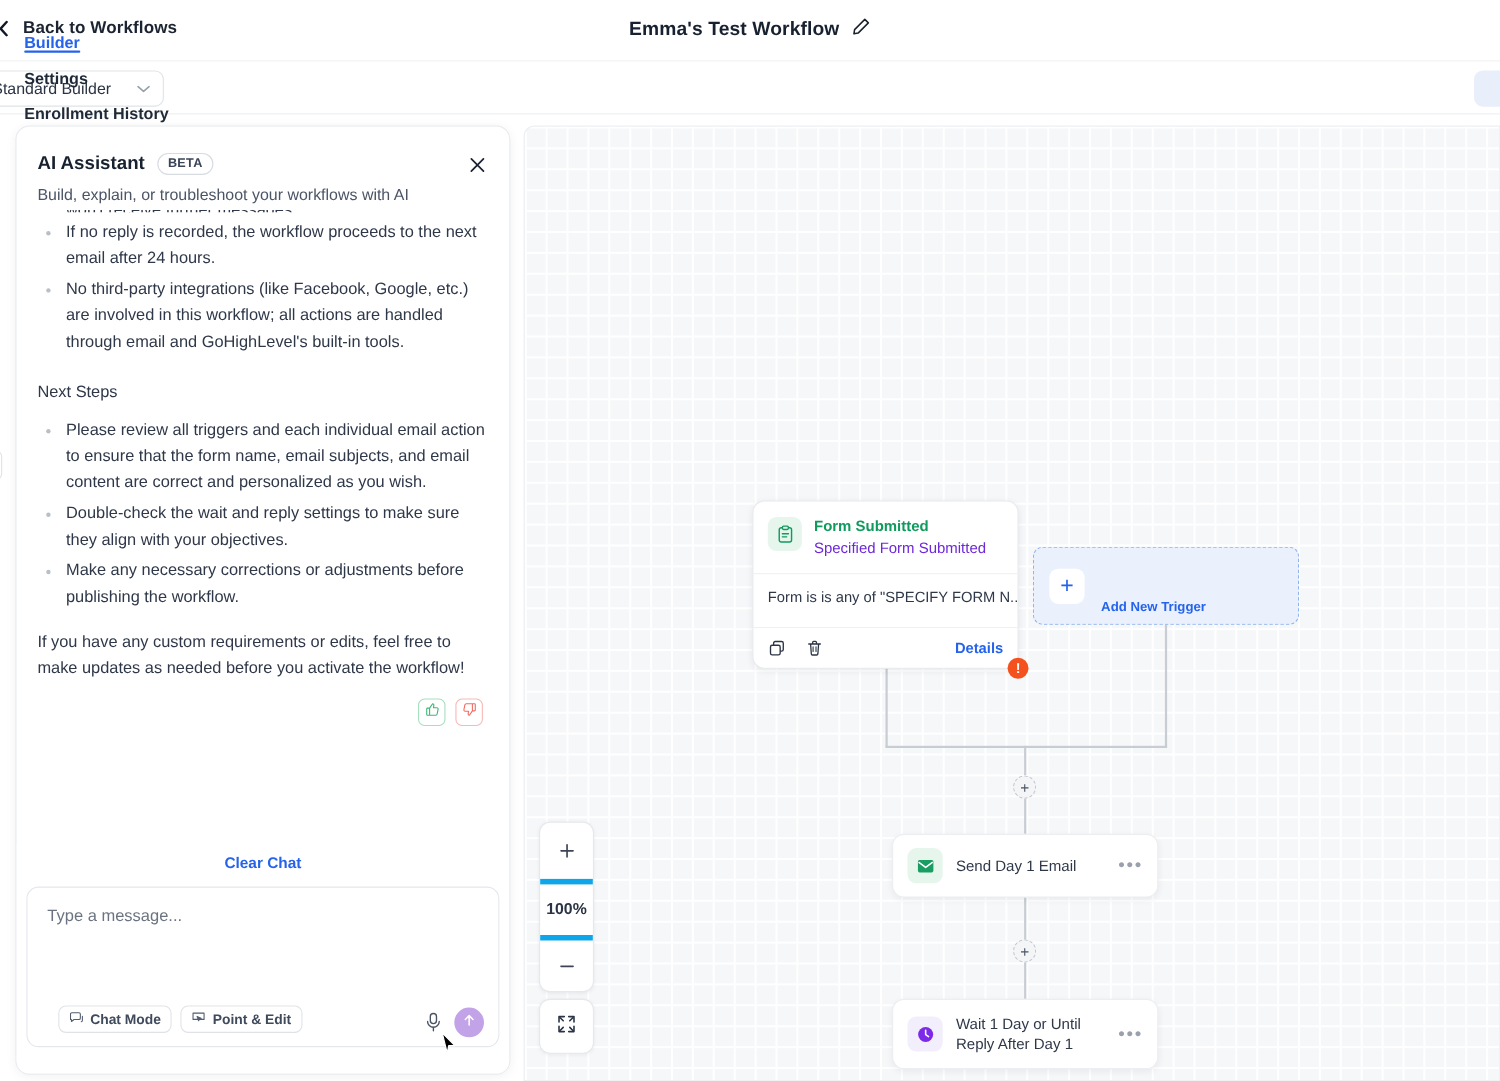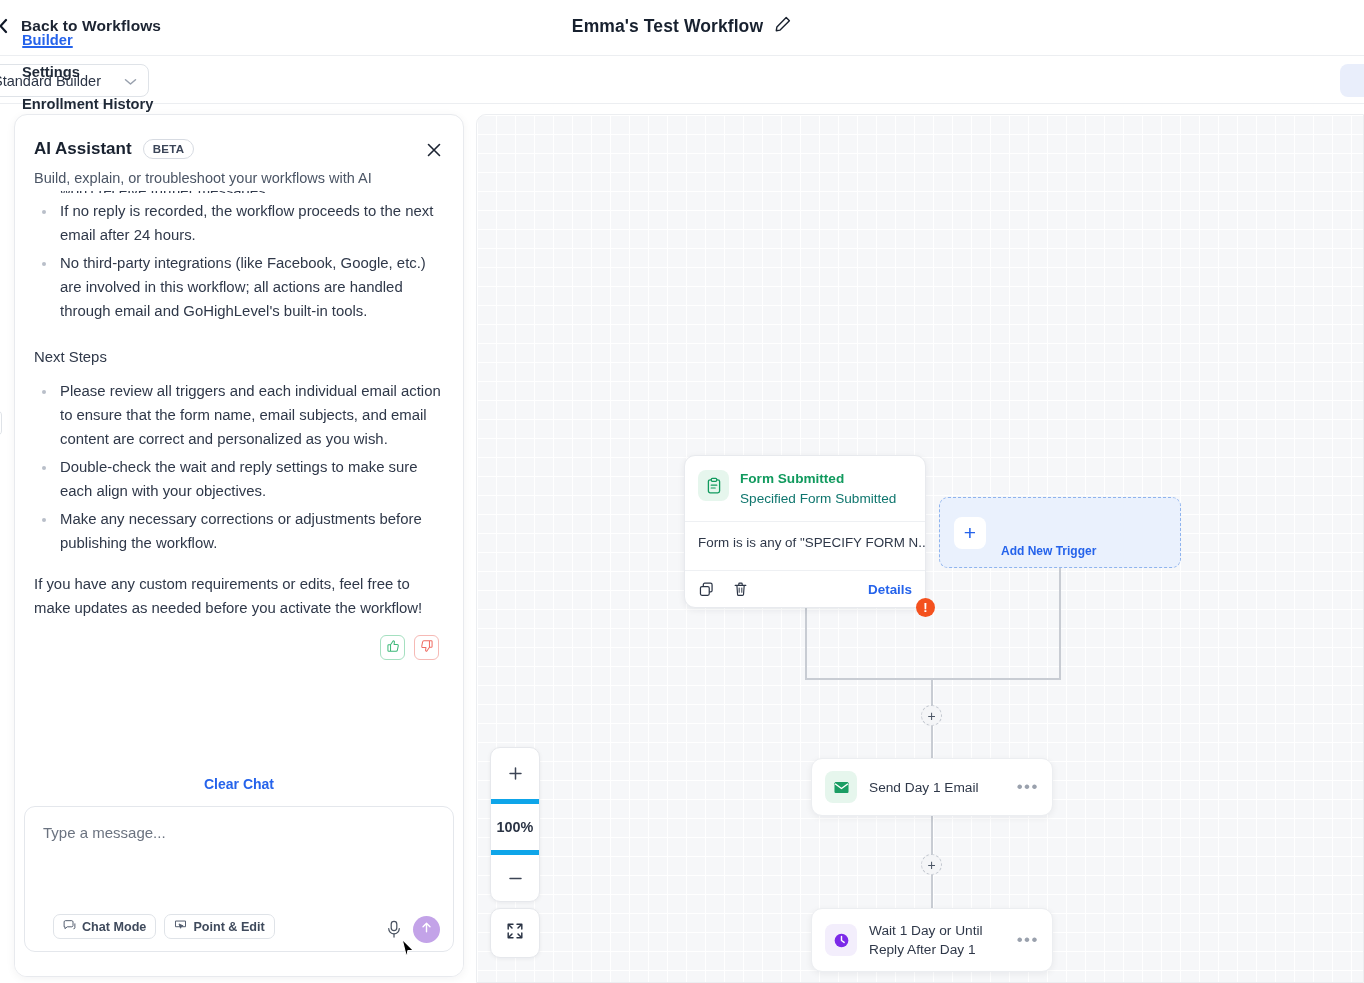--- a/index.html
+++ b/index.html
@@ -180,21 +180,21 @@
     left: 207px; top: 340px; width: 242px;
     background: #fff; border: 1px solid #e8eaee; border-radius: 11px;
     box-shadow: 0 2px 7px rgba(16,24,40,.07);
   }
   .tc-head { display: flex; gap: 11px; padding: 14px 13px 13px; align-items: flex-start; }
   .tc-ico {
     width: 31px; height: 31px; border-radius: 8px; background: #e6f6ed;
     display: flex; align-items: center; justify-content: center; flex: 0 0 auto;
   }
   .tc-title { font-size: 13.6px; font-weight: 700; color: #119a5e; line-height: 17px; }
-  .tc-sub { font-size: 13.6px; color: #0f766e; line-height: 19px; margin-top: 2px; }
+  .tc-sub { font-size: 13.6px; color: #6d28d9; line-height: 19px; margin-top: 2px; }
   .tc-cond {
     border-top: 1px solid #eef0f3; padding: 13px 13px 20px;
     font-size: 13.4px; color: #2f3849; white-space: nowrap; overflow: hidden;
   }
   .tc-foot {
     border-top: 1px solid #eef0f3; height: 37px;
     display: flex; align-items: center; padding: 0 13px;
   }
   .tc-foot .sp { flex: 1; }
   .tc-icon-btn { cursor: pointer; display: flex; align-items: center; }
@@ -331,21 +331,21 @@
     <div class="chat-body">
       <div class="chat-inner">
         <div class="clipped-line">won't receive further messages.</div>
         <ul class="bullets">
           <li>If no reply is recorded, the workflow proceeds to the next email after 24 hours.</li>
           <li>No third-party integrations (like Facebook, Google, etc.) are involved in this workflow; all actions are handled through email and GoHighLevel's built-in tools.</li>
         </ul>
         <div class="section-head">Next Steps</div>
         <ul class="bullets">
           <li>Please review all triggers and each individual email action to ensure that the form name, email subjects, and email content are correct and personalized as you wish.</li>
-          <li>Double-check the wait and reply settings to make sure each align with your objectives.</li>
+          <li>Double-check the wait and reply settings to make sure they align with your objectives.</li>
           <li>Make any necessary corrections or adjustments before publishing the workflow.</li>
         </ul>
         <div class="para">If you have any custom requirements or edits, feel free to make updates as needed before you activate the workflow!</div>
         <div class="feedback-row">
           <div class="fb-btn fb-up">
             <span>
               <svg width="14" height="14" viewBox="0 0 16 16">
                   <path d="M5.2 14V6.6l3.1-4.6c.8 0 1.4.7 1.3 1.5L9.2 6.2h3.6c.8 0 1.4.8 1.2 1.6l-1 4.9c-.1.7-.7 1.3-1.5 1.3H5.2zM5.2 14H3.1c-.5 0-.9-.4-.9-.9V7.5c0-.5.4-.9.9-.9h2.1" fill="none" stroke="#3cb878" stroke-width="1.15" stroke-linejoin="round"></path>
                 </svg>
             </span>

